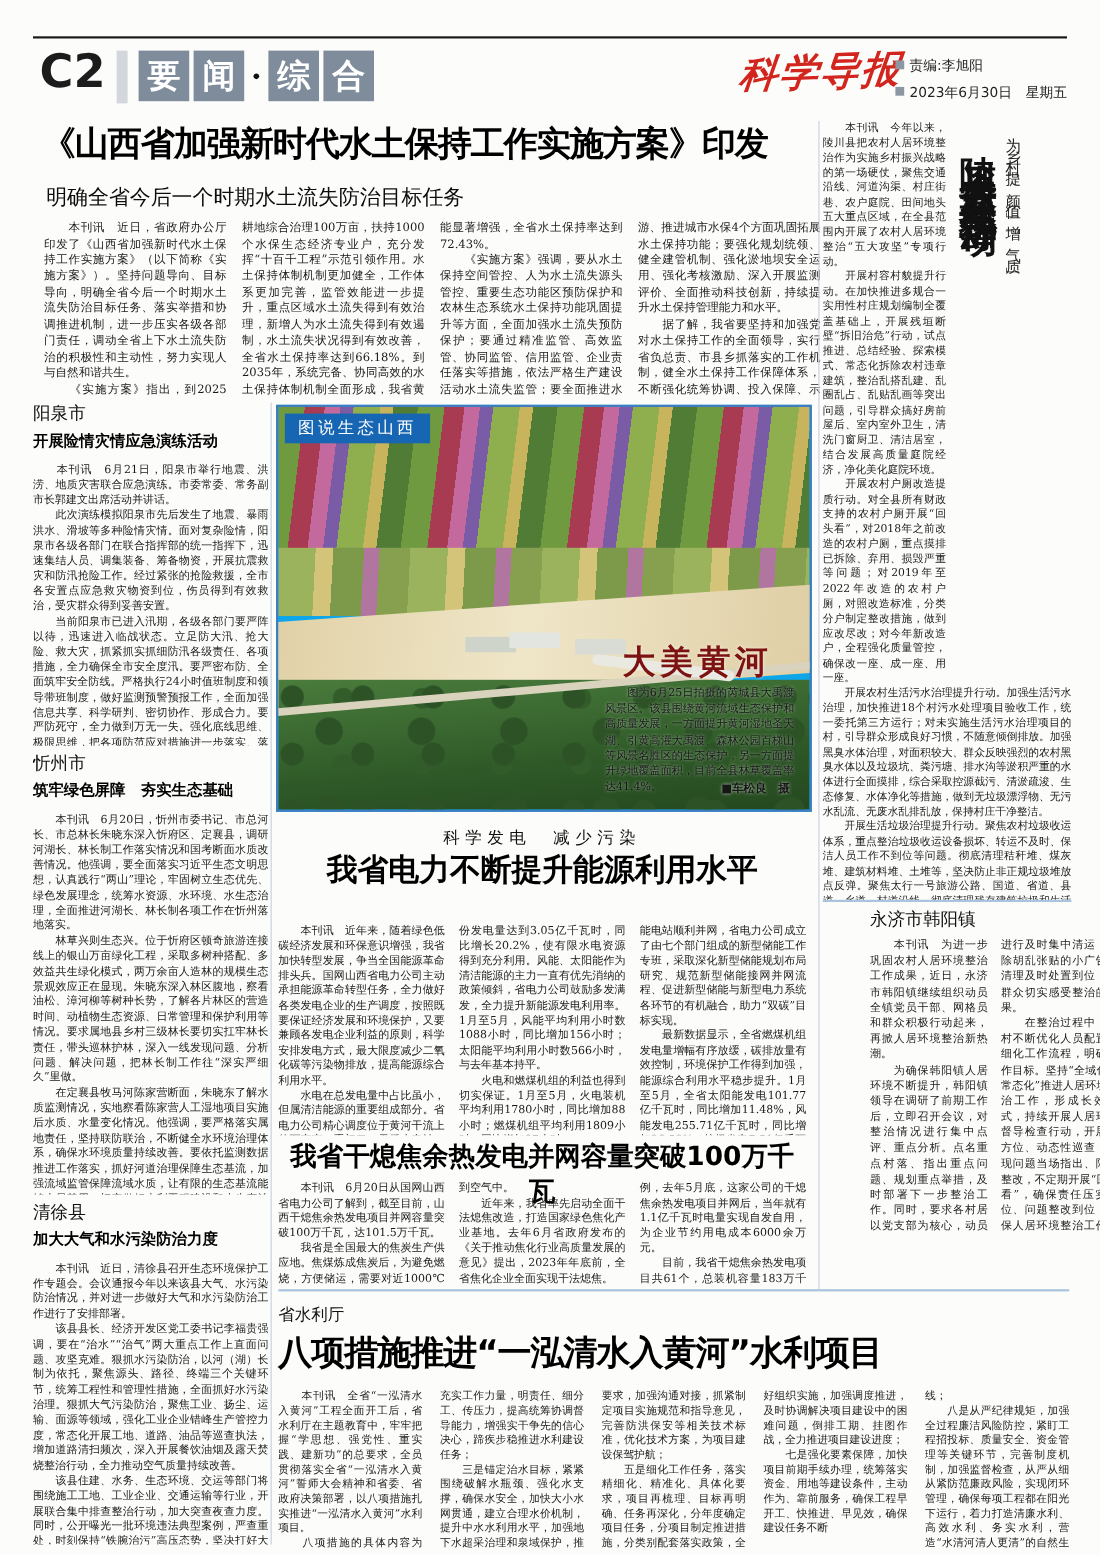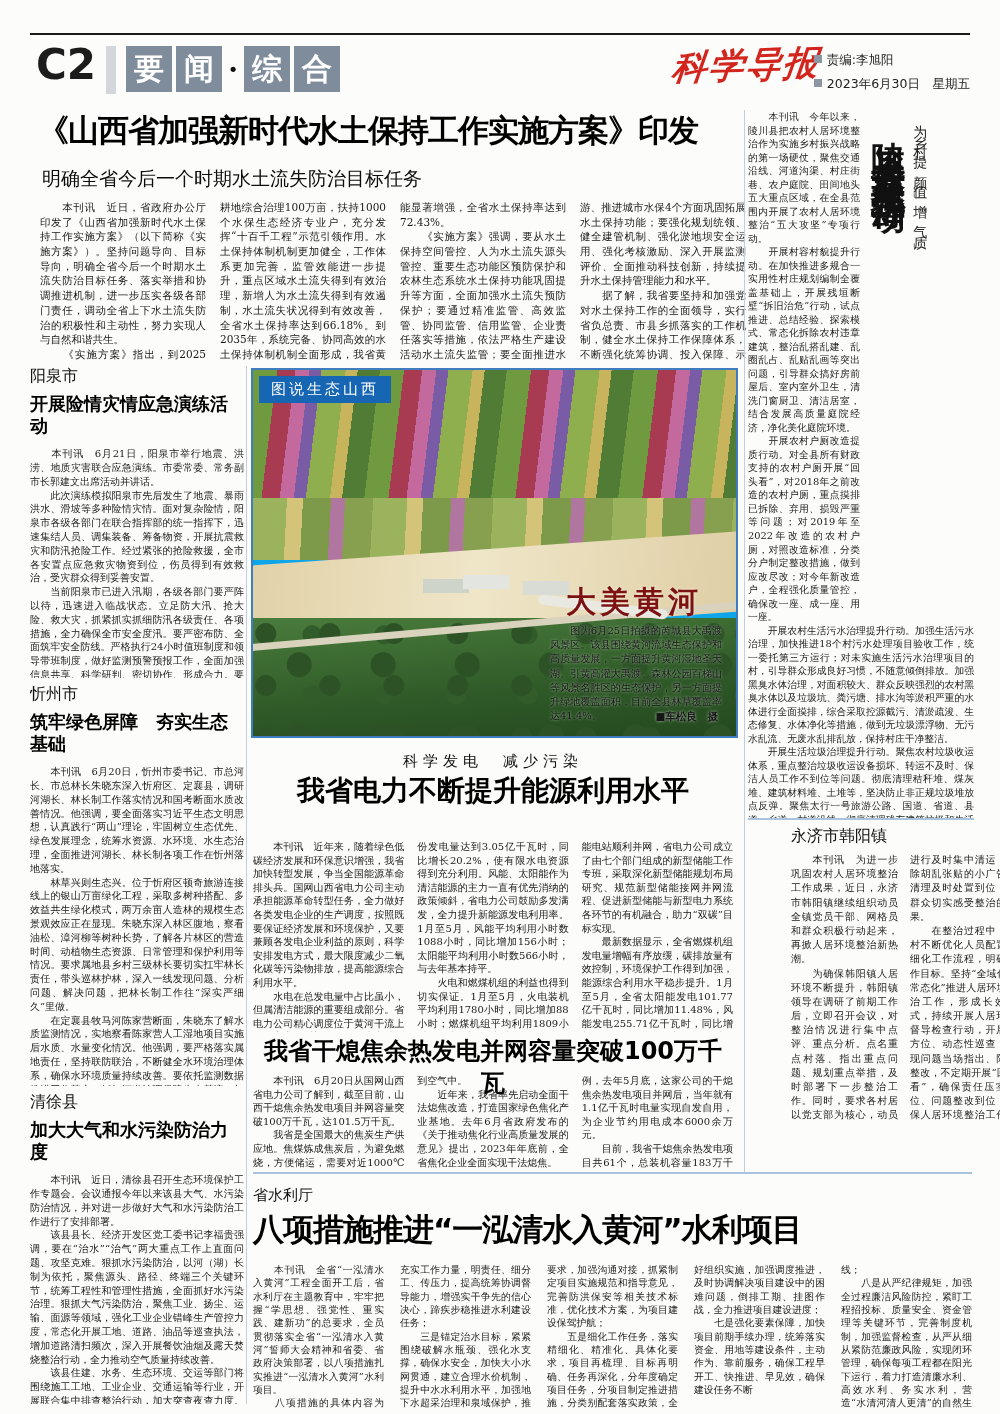--- a/index.html
+++ b/index.html
@@ -29,21 +29,21 @@
               white-space:nowrap;}
   .lead-sub{position:absolute;left:42px;top:166px;font-family:Liberation Sans, sans-serif;
             font-size:19px;color:#0c0c0c;}
   .lead-body{position:absolute;left:40px;top:200px;width:708px;height:162px;overflow:hidden;
              display:flex;gap:14px;}
   .lead-body .col{width:166px;font-size:10.5px;line-height:1.4;}
 
   
   .rail-art{position:absolute;left:30px;width:214px;overflow:hidden;}
   .rail-kicker{font-size:16px;color:#111;margin-bottom:6px;font-family:"DejaVu Sans",sans-serif;}
-  .rail-head{font-size:18px;line-height:1.2;margin-bottom:11px;}
+  .rail-head{font-size:14px;line-height:1.2;margin-bottom:11px;}
   .rail-body{font-size:10px;line-height:1.38;}
 
   
   .vrule{position:absolute;width:1px;background:#c3cfdc;}
   .hrule-blue{position:absolute;height:2px;background:#a9c4de;}
 
   
   .photo{position:absolute;left:251px;top:368px;width:487px;height:370px;border:2px solid #3f7cc0;
          box-sizing:border-box;overflow:hidden;background:#0ea5e9;}
   .ph-fields{position:absolute;left:0;right:0;top:0;height:130px;

